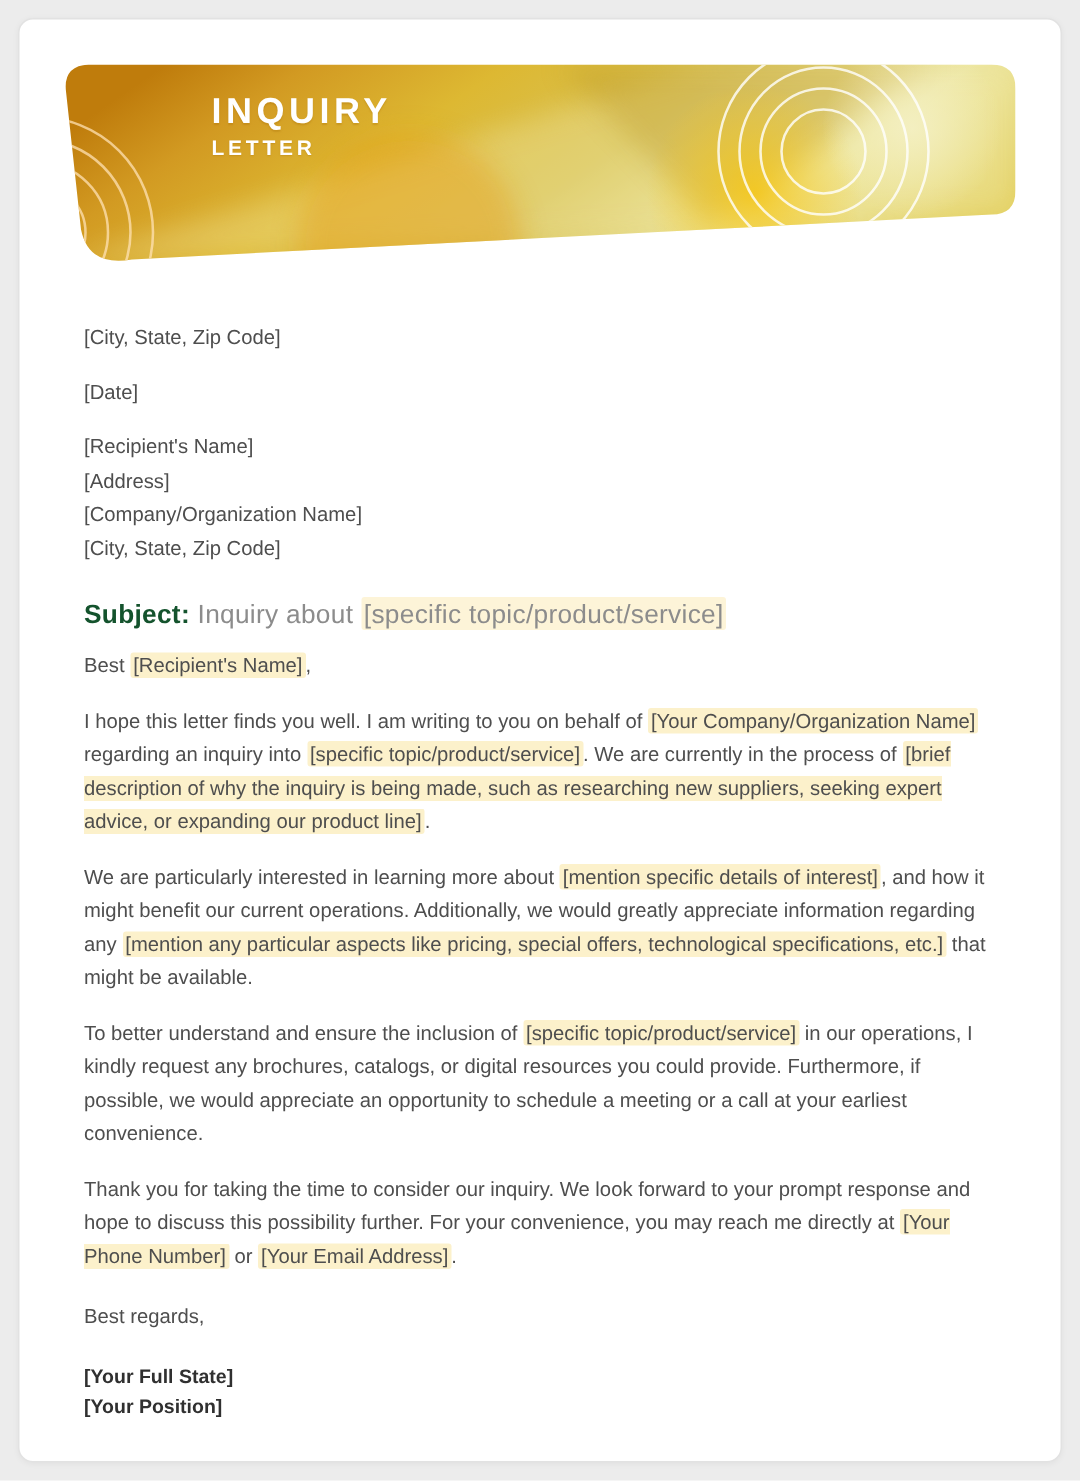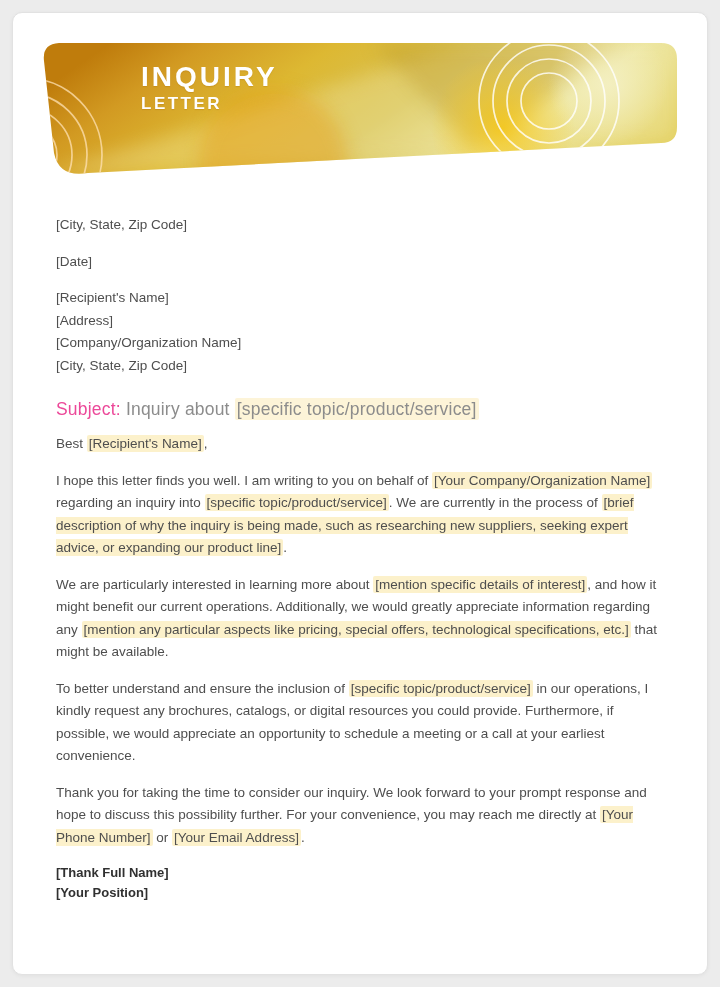--- a/index.html
+++ b/index.html
@@ -25,39 +25,39 @@
     margin:30px 30px 0 30px;
     width:634px;height:135px;
   }
   .banner svg{position:absolute;left:0;top:0;display:block;}
   .banner-title{
     position:absolute;left:98px;top:20px;
     color:#ffffff;line-height:1;
     text-shadow:0 1px 1px rgba(160,100,0,.25);
   }
   .banner-title .t1{
-    font-size:28px;font-weight:800;letter-spacing:3px;
+    font-size:24px;font-weight:800;letter-spacing:3px;
   }
   .banner-title .t2{
-    font-size:17px;font-weight:800;letter-spacing:2.5px;margin-top:4px;
+    font-size:14px;font-weight:800;letter-spacing:2.5px;margin-top:4px;
   }
   .content{
     padding:36px 43px 0 43px;
     font-size:13.5px;
     color:#4e4e4e;
   }
   .addr-block{line-height:22.5px;margin:0 0 14px 0;}
   .addr-line{white-space:nowrap;}
   .subject{
     font-size:17.5px;
     color:#8c8c8c;
     margin:22px 0 13px 0;
     letter-spacing:.2px;
   }
-  .subject .seg-bold{color:#ec4899;font-weight:400;}
+  .subject .seg-bold{color:#14532d;font-weight:700;}
   .hl{background:#fcf1cb;border-radius:2px;padding:1px 2px;}
   .subject .hl{background:#fdf4d8;}
   .body-p{line-height:22.5px;margin:0 0 14px 0;max-width:612px;}
   .closing{margin:18px 0 18px 0;}
   .sig-block{margin-top:0;}
   .sig-line{font-weight:700;color:#303030;font-size:13px;line-height:20px;}
 </style>
 </head>
 <body>
 
@@ -140,20 +140,21 @@
     <p class="body-p"><span>Best </span><span class="hl">[Recipient's Name]</span><span>,</span></p>
 
     <p class="body-p"><span>I hope this letter finds you well. I am writing to you on behalf of </span><span class="hl">[Your Company/Organization Name]</span><span> regarding an inquiry into </span><span class="hl">[specific topic/product/service]</span><span>. We are currently in the process of </span><span class="hl">[brief description of why the inquiry is being made, such as researching new suppliers, seeking expert advice, or expanding our product line]</span><span>.</span></p>
 
     <p class="body-p"><span>We are particularly interested in learning more about </span><span class="hl">[mention specific details of interest]</span><span>, and how it might benefit our current operations. Additionally, we would greatly appreciate information regarding any </span><span class="hl">[mention any particular aspects like pricing, special offers, technological specifications, etc.]</span><span> that might be available.</span></p>
 
     <p class="body-p"><span>To better understand and ensure the inclusion of </span><span class="hl">[specific topic/product/service]</span><span> in our operations, I kindly request any brochures, catalogs, or digital resources you could provide. Furthermore, if possible, we would appreciate an opportunity to schedule a meeting or a call at your earliest convenience.</span></p>
 
     <p class="body-p"><span>Thank you for taking the time to consider our inquiry. We look forward to your prompt response and hope to discuss this possibility further. For your convenience, you may reach me directly at </span><span class="hl">[Your Phone Number]</span><span> or </span><span class="hl">[Your Email Address]</span><span>.</span></p>
 
+    <p class="body-p closing">Best regards,</p>
 
     <div class="sig-block">
-        <div class="sig-line">[Thank Full Name]</div>
+        <div class="sig-line">[Your Full State]</div>
         <div class="sig-line">[Your Position]</div>
       </div>
 
   </div>
 </div>
 
 </body></html>

